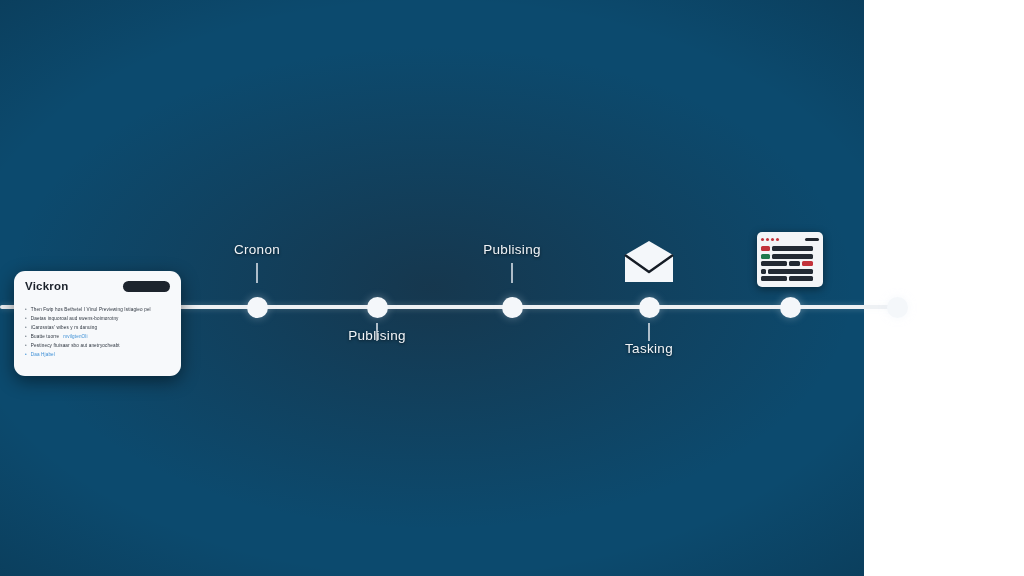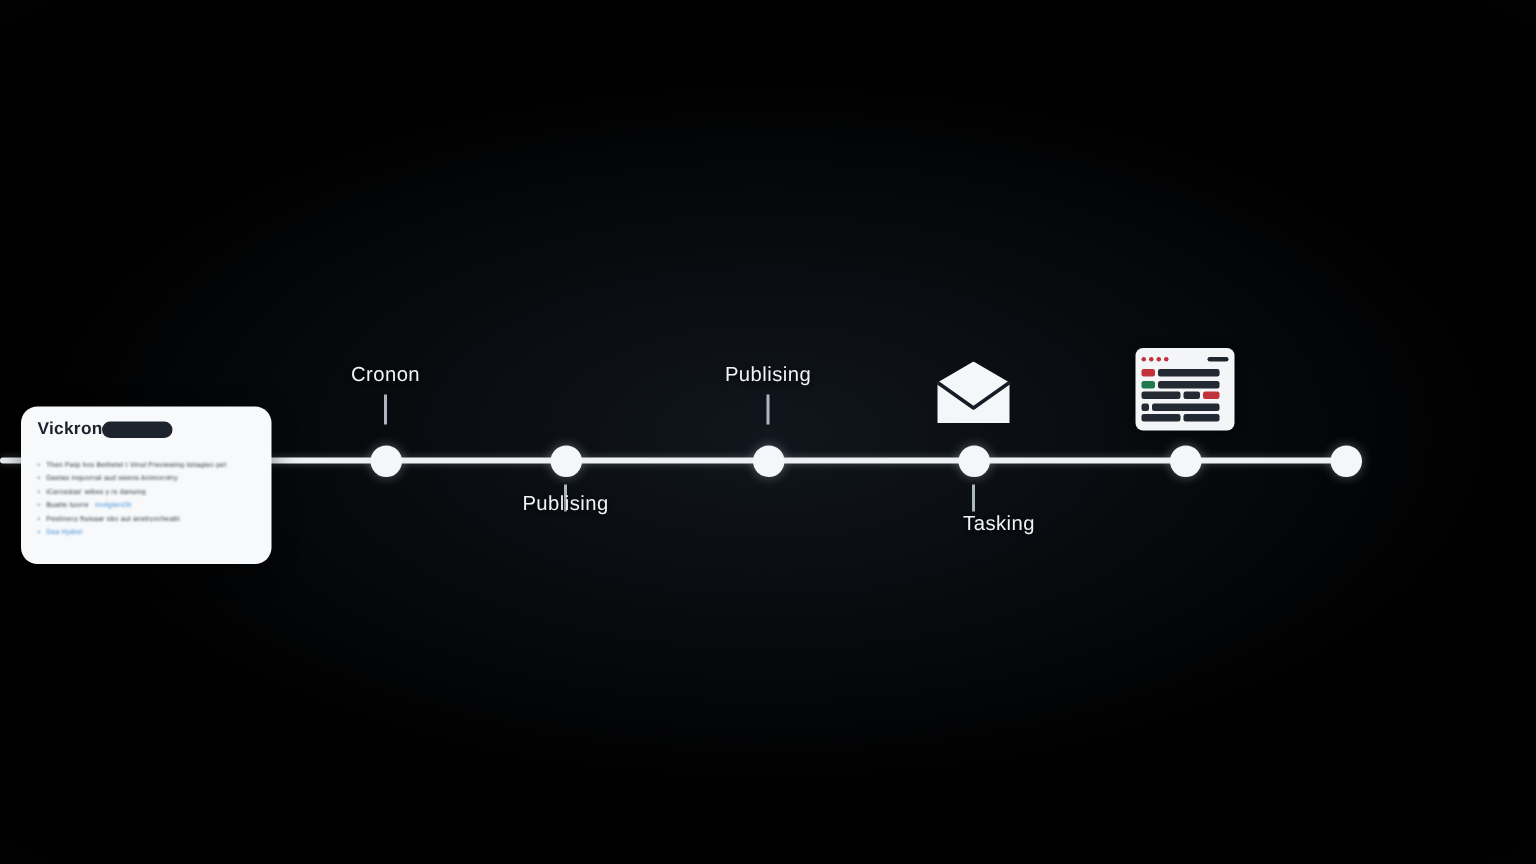--- a/index.html
+++ b/index.html
@@ -4,22 +4,22 @@
 <title>Timeline Infographic</title>
 <style>
   * { margin:0; padding:0; box-sizing:border-box; }
   html, body {
     width:1024px; height:576px;
     font-family:"Liberation Sans", sans-serif;
     overflow:hidden;
   }
   #stage {
     position:relative;
-    width:1024px; height:576px;
-    background:#000000;
+    width:864px; height:576px;
+    background:#0c4a6e;
   }
   
   #vignette {
     position:absolute; inset:0;
     background:
       radial-gradient(ellipse 70% 60% at 50% 50%, rgba(30,40,52,0.55) 0%, rgba(21,28,37,0) 70%),
       radial-gradient(ellipse 120% 110% at 50% 50%, rgba(0,0,0,0) 45%, rgba(5,8,12,0.55) 100%);
     pointer-events:none;
   }
 
@@ -100,20 +100,21 @@
     left:14px; top:271px;
     width:167px; height:105px;
     background:#f7f9fb;
     border-radius:11px;
     box-shadow:0 5px 18px rgba(0,0,0,0.48);
     padding:9px 11px 8px 11px;
     overflow:hidden;
   }
   #card-head {
     display:flex; align-items:center;
+    justify-content:space-between;
     margin-bottom:15px;
   }
   #card-title {
     font-size:11.5px;
     font-weight:bold;
     color:#1b222b;
     letter-spacing:0.2px;
     filter:blur(0.35px);
   }
   #card-pill {
@@ -155,21 +156,21 @@
         <div class="node-tick" style="left: 257px; top: 263px; height: 20px;"></div>
         <div class="node-label" style="left: 257px; top: 242px;">Cronon</div>
         <div class="node-dot" style="left: 377px; top: 307px;"></div>
         <div class="node-tick" style="left: 377px; top: 323px; height: 18px;"></div>
         <div class="node-label" style="left: 377px; top: 328px; text-align: center;">Publising</div>
         <div class="node-dot" style="left: 512px; top: 307px;"></div>
         <div class="node-tick" style="left: 512px; top: 263px; height: 20px;"></div>
         <div class="node-label" style="left: 512px; top: 242px;">Publising</div>
         <div class="node-dot" style="left: 649px; top: 307px;"></div>
         <div class="node-tick" style="left: 649px; top: 323px; height: 18px;"></div>
-        <div class="node-label" style="left: 666px; top: 341px;">Tasking</div>
+        <div class="node-label" style="left: 649px; top: 341px;">Tasking</div>
         <div class="node-dot" style="left: 790px; top: 307px;"></div>
         <div class="node-dot" style="left: 897px; top: 307px;"></div>
       </div>
   </div>
 
   <div id="envelope-icon">
     <svg viewBox="0 0 52 42" width="52" height="42" aria-hidden="true">
       <path d="M2 14 L26 0 L50 14 L50 41 L2 41 Z" fill="#f4f7fa"></path>
       <path d="M2 14 L26 31 L50 14" fill="none" stroke="#151c25" stroke-width="2.4" stroke-linejoin="round"></path>
     </svg>

